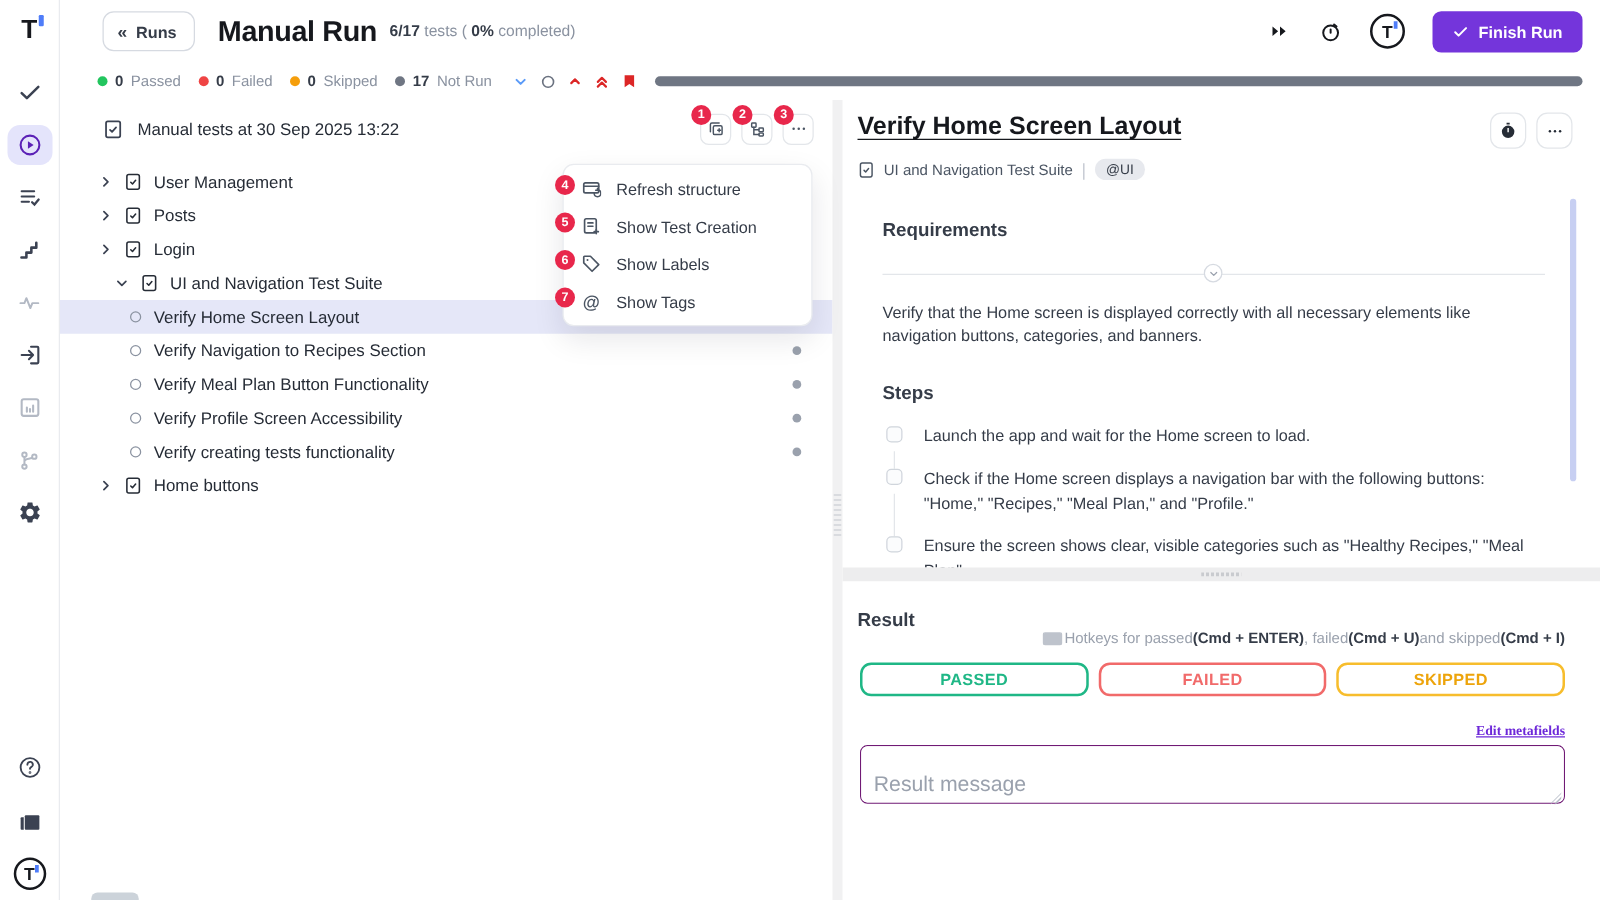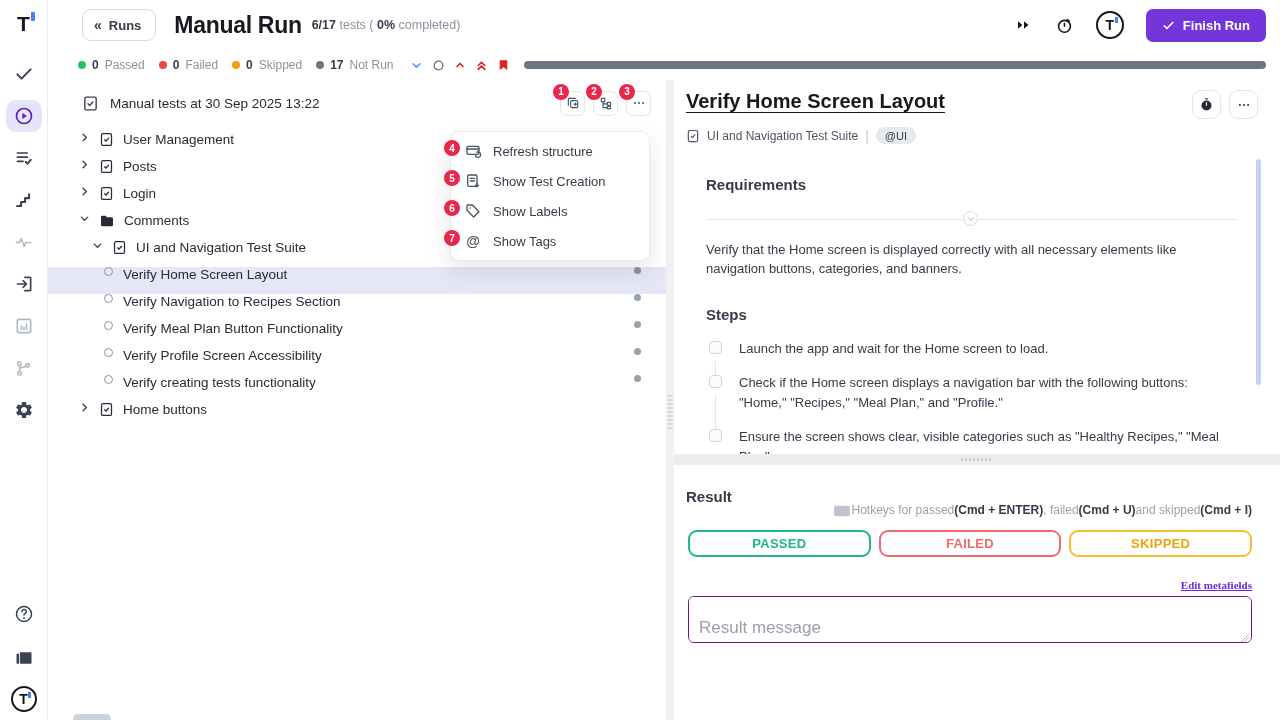--- a/index.html
+++ b/index.html
@@ -42,21 +42,21 @@
 
   
   .tree-panel { position:absolute; left:48px; top:80px; width:618px; height:640px; background:#fff; }
   .tree-head { height:46px; display:flex; align-items:center; padding:0 15px 0 34px; }
   .tree-head-icon { color:#3b4252; display:flex; margin-right:11px; }
   .tree-title { font-size:13.5px; color:#262c36; }
   .tree-head-actions { margin-left:auto; display:flex; gap:8px; }
   .th-btn { position:relative; width:25px; height:25px; border:1px solid #e3e6ea; border-radius:7px; background:#fff; display:flex; align-items:center; justify-content:center; color:#4b5563; cursor:pointer; }
   .num-badge { position:absolute; top:-8px; left:-8px; width:16px; height:16px; border-radius:50%; background:#e8274b; color:#fff; font-size:10px; font-weight:bold; display:flex; align-items:center; justify-content:center; }
   .tree-body { padding-top:6px; }
-  .tree-row { position:relative; height:27px; display:flex; align-items:flex-start; font-size:13.5px; color:#262c36; cursor:pointer; }
+  .tree-row { position:relative; height:27px; display:flex; align-items:center; font-size:13.5px; color:#262c36; cursor:pointer; }
   .tree-row .chev { display:flex; color:#3b4252; margin-right:9px; }
   .tree-row .node-icon { display:flex; color:#262c36; margin-right:9px; }
   .tree-row.lvl0 { padding-left:31px; }
   .tree-row.lvl1 { padding-left:44px; }
   .tree-row.lvl2 { padding-left:56px; }
   .tree-row.selected { background:#e5e7f8; }
   .row-dot { position:absolute; right:25px; width:7px; height:7px; border-radius:50%; background:#9aa1ad; }
   .test-circle { width:9px; height:9px; border-radius:50%; border:1.5px solid #8a92a0; margin-right:10px; flex:0 0 auto; }
 
   
@@ -372,33 +372,20 @@
             </svg>
           </span>
         <span class="node-icon">
             <svg width="15" height="15" viewBox="0 0 24 24" fill="none" stroke="currentColor" stroke-width="2" stroke-linecap="round" stroke-linejoin="round">
               <rect x="4" y="2.5" width="16" height="19" rx="2.5"></rect>
               <path d="M9 12.5l2.2 2.2 4-4.7"></path>
             </svg>
           </span>
         <span>Login</span>
       </div>
-      <div class="tree-row lvl0">
-        <span class="chev">
-            <svg width="11" height="11" viewBox="0 0 24 24" fill="none" stroke="currentColor" stroke-width="3" stroke-linecap="round" stroke-linejoin="round">
-              <path d="M5 9l7 7 7-7"></path>
-            </svg>
-          </span>
-        <span class="node-icon">
-            <svg width="16" height="16" viewBox="0 0 24 24" fill="#262c36">
-              <path d="M3 6a2 2 0 012-2h5l2 2.5h7a2 2 0 012 2V18a2 2 0 01-2 2H5a2 2 0 01-2-2z"></path>
-            </svg>
-          </span>
-        <span>Comments</span>
-      </div>
       <div class="tree-row lvl1">
         <span class="chev">
             <svg width="11" height="11" viewBox="0 0 24 24" fill="none" stroke="currentColor" stroke-width="3" stroke-linecap="round" stroke-linejoin="round">
               <path d="M5 9l7 7 7-7"></path>
             </svg>
           </span>
         <span class="node-icon">
             <svg width="15" height="15" viewBox="0 0 24 24" fill="none" stroke="currentColor" stroke-width="2" stroke-linecap="round" stroke-linejoin="round">
               <rect x="4" y="2.5" width="16" height="19" rx="2.5"></rect>
               <path d="M9 12.5l2.2 2.2 4-4.7"></path>

